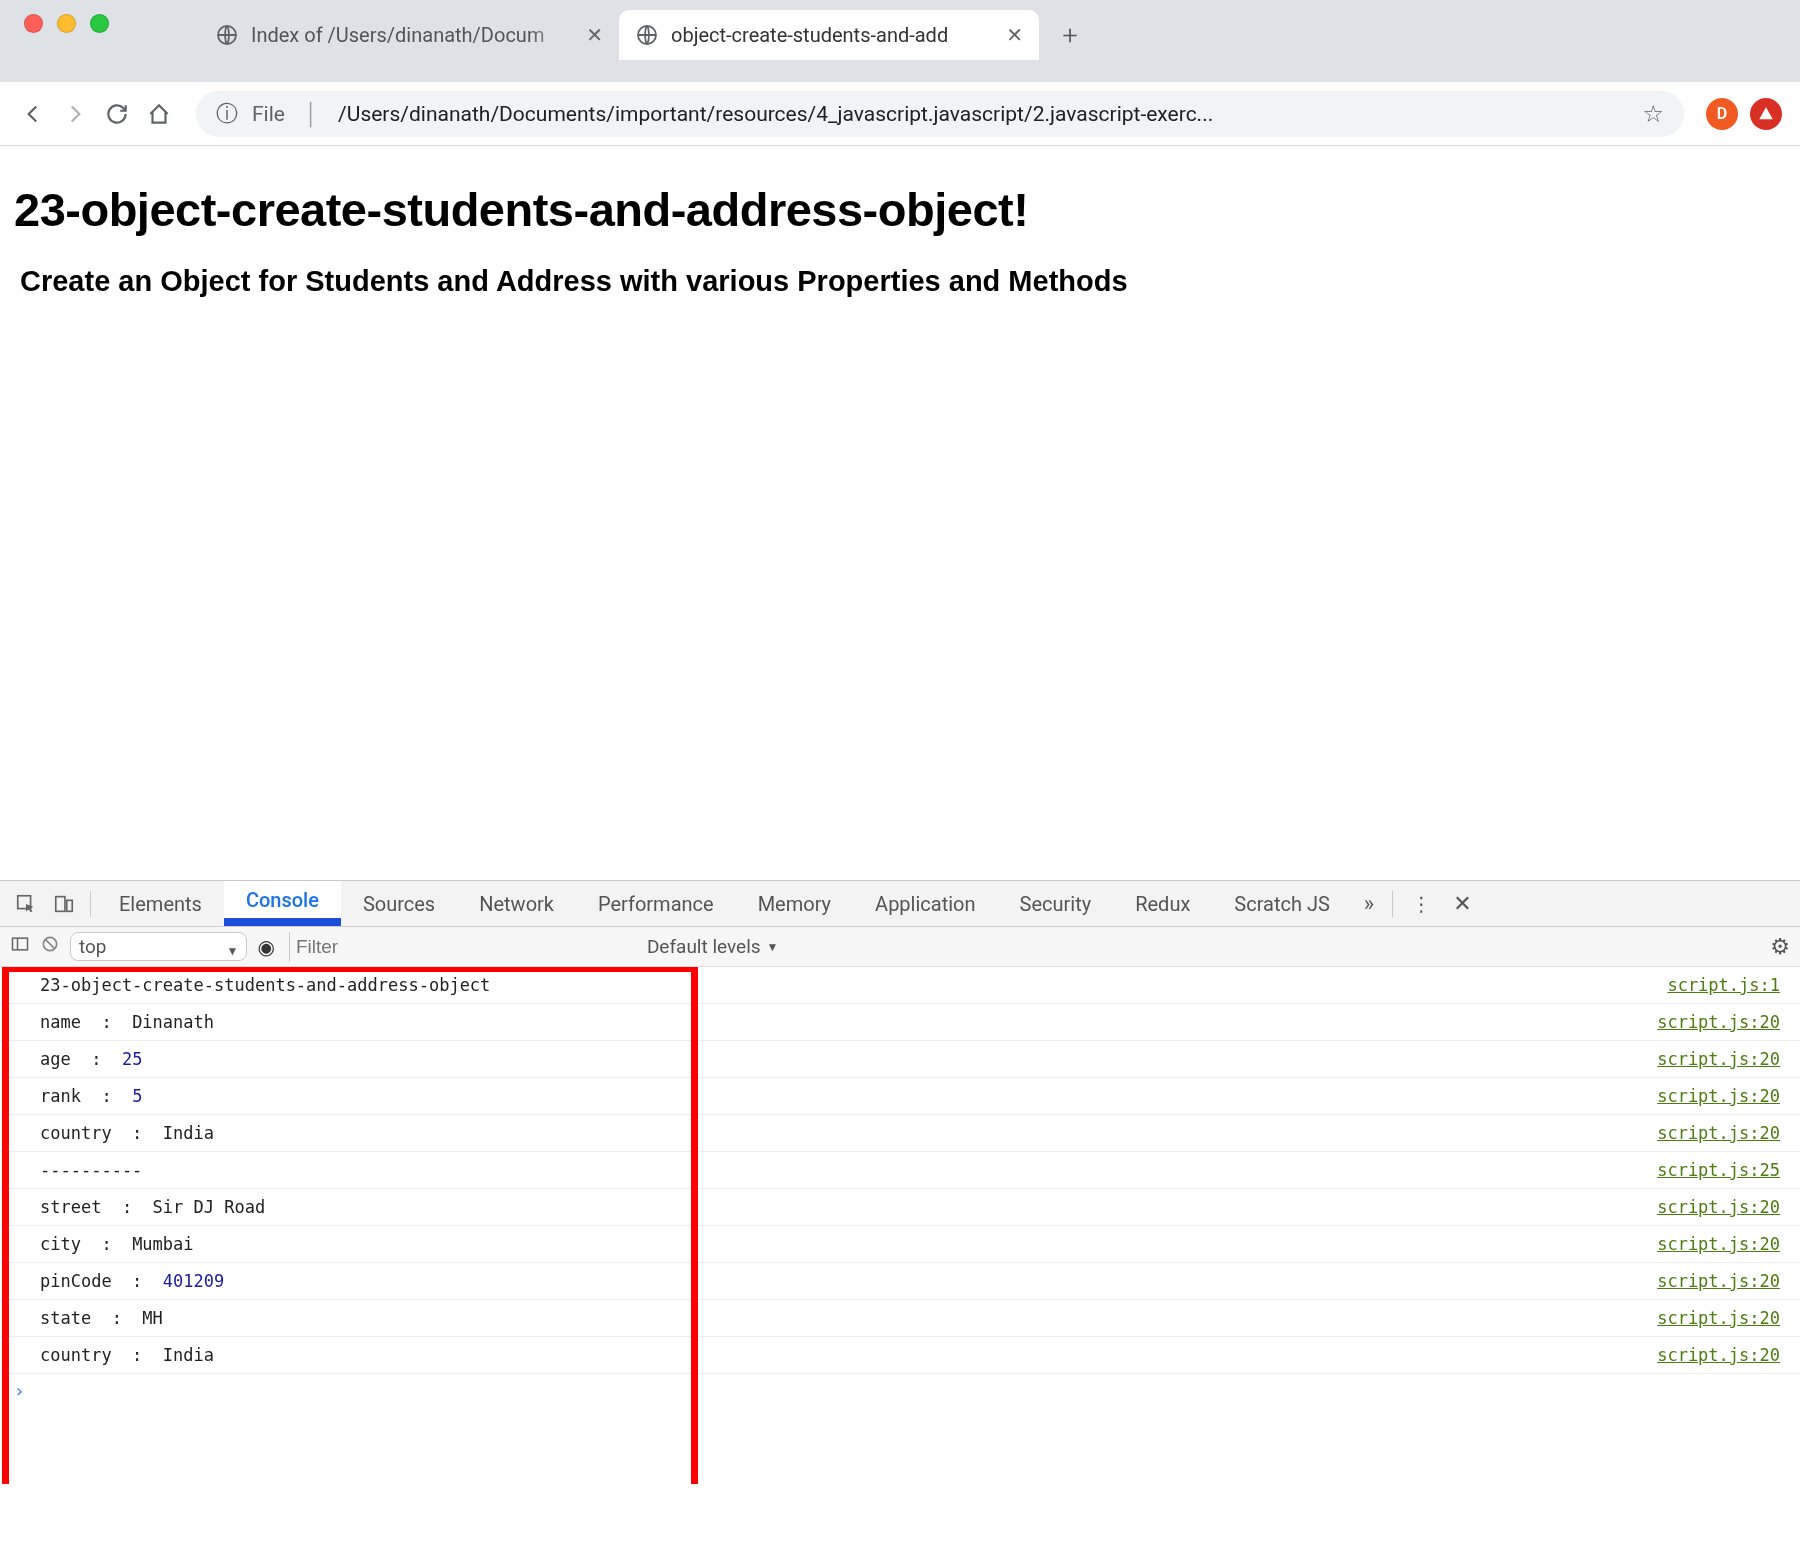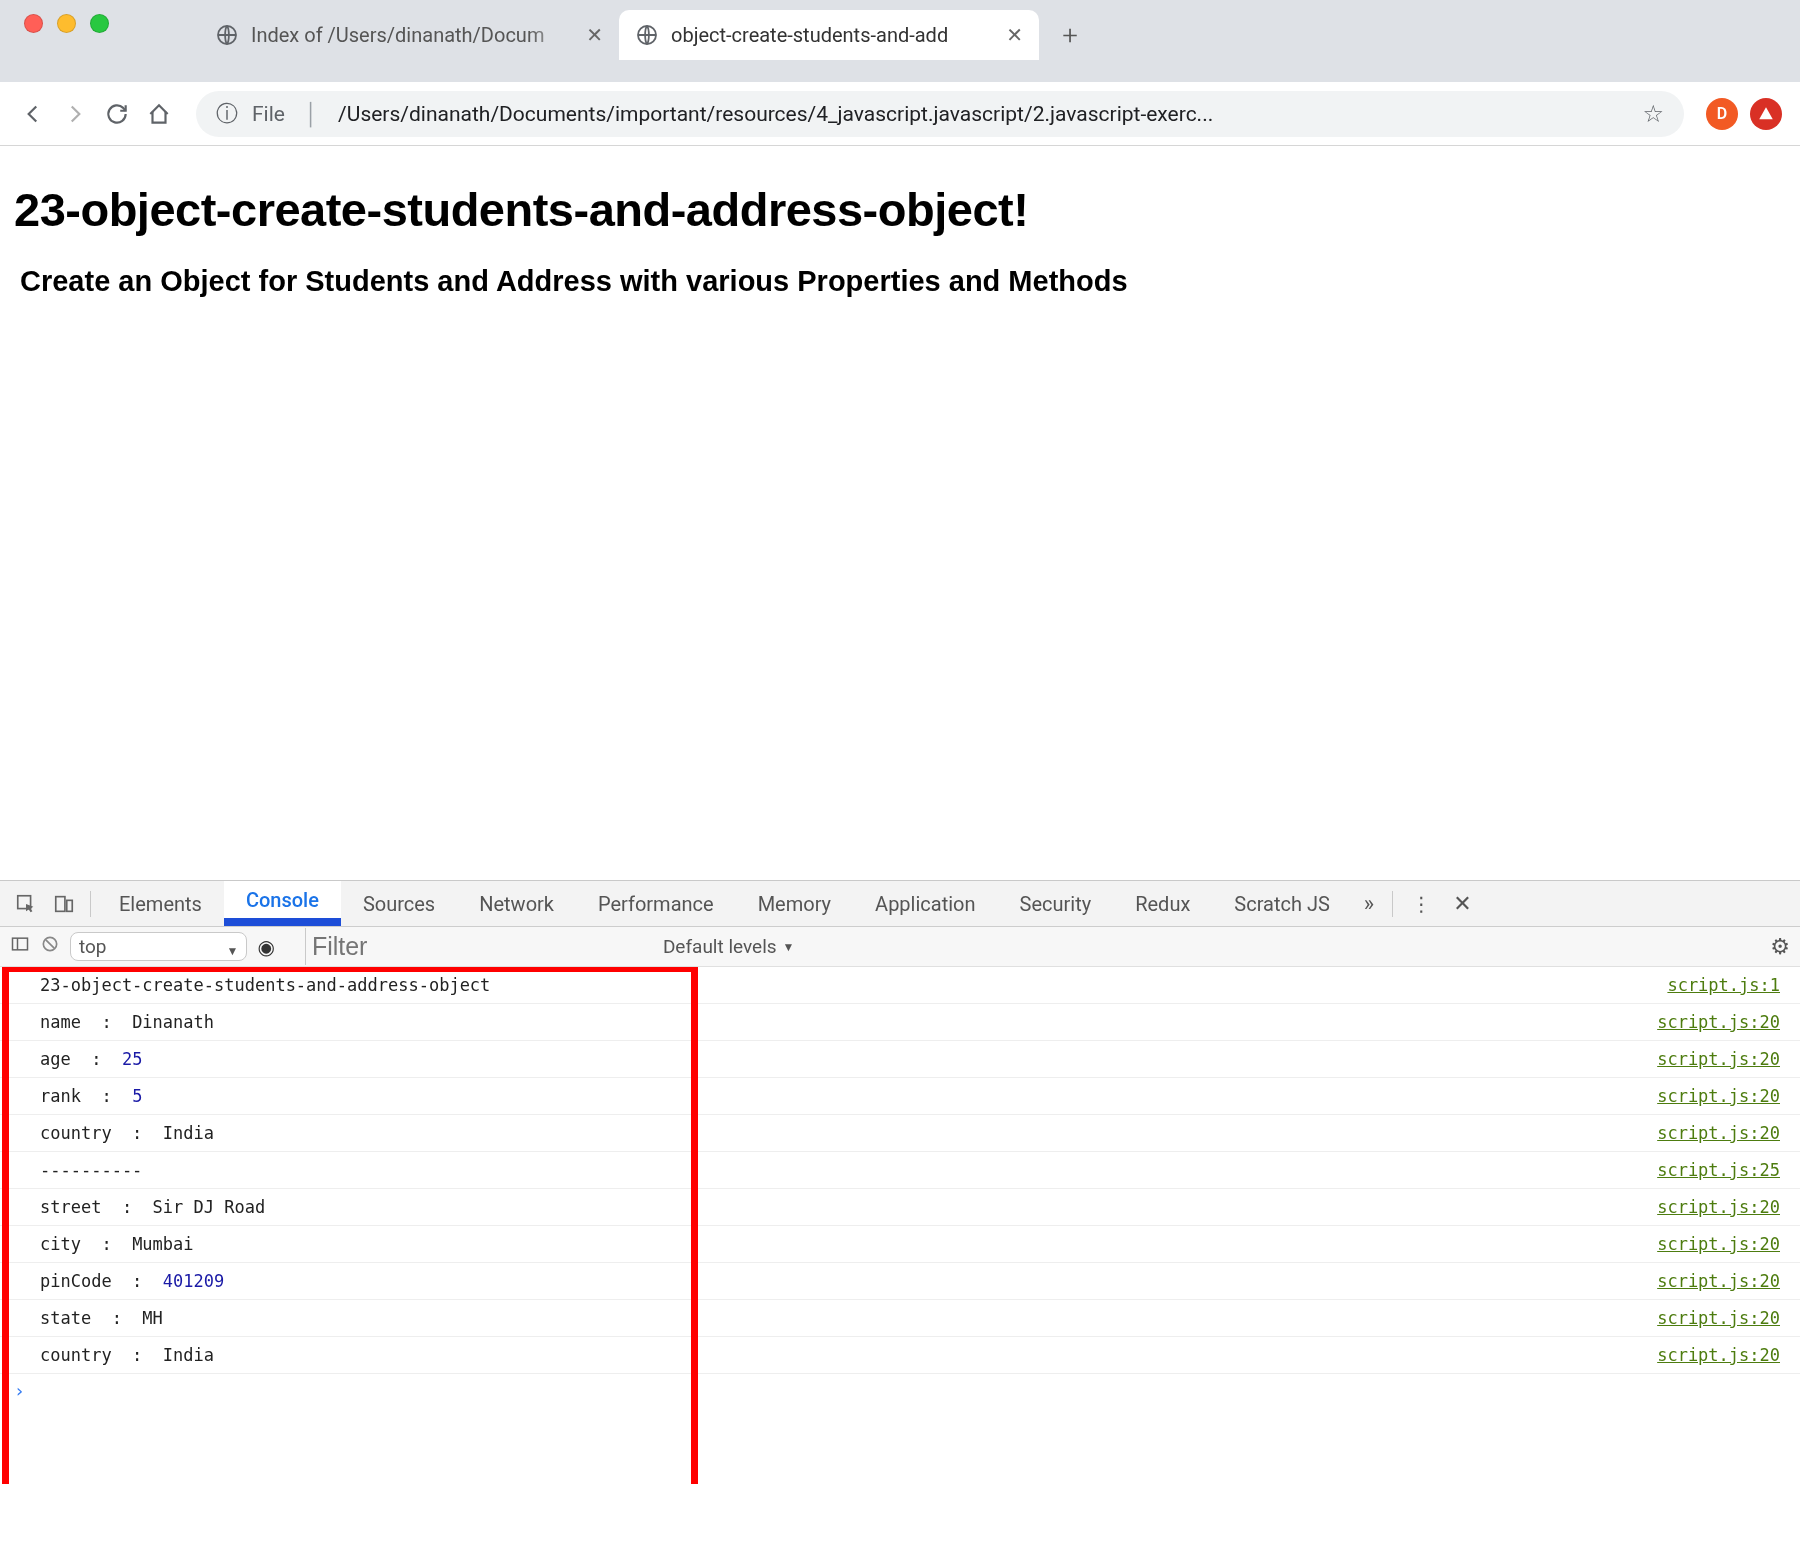--- a/index.html
+++ b/index.html
@@ -44,21 +44,21 @@
   .dt-tabs .tabitem.active { color:#1a73e8; border-bottom:8px solid #1d4ed8; font-weight:500; background:#fff;}
   .dt-tabs .divider { width:1px; height:26px; background:#c9c9c9; margin:0 6px;}
   .dt-tabs .overflow { padding:0 12px; font-size:22px;}
   .dt-tabs .kebab { padding:0 12px;}
   .dt-tabs .closex { padding:0 10px; font-size:22px;}
 
   .dt-subbar { display:flex; align-items:center; height:40px; border-bottom:1px solid #e0e0e0; background:#f7f7f7; padding:0 10px; font-size:19px; color:#555; gap:10px;}
   .dt-subbar .dropdown { display:flex; align-items:flex-end; gap:120px; padding:2px 8px; border:1px solid #c9c9c9; background:#fff; border-radius:8px;}
   .dt-subbar .dropdown .tri { font-size:12px; color:#555;}
   .dt-subbar .eye { font-size:20px; color:#333;}
-  .dt-subbar input.filter { border:none; background:transparent; font-size:25px; color:#777; outline:none; width:330px; padding:4px 6px; border-left:1px solid #c9c9c9; margin-left:20px;}
+  .dt-subbar input.filter { border:none; background:transparent; font-size:19px; color:#777; outline:none; width:330px; padding:4px 6px; border-left:1px solid #c9c9c9; margin-left:4px;}
   .dt-subbar .levels { margin-left:18px; display:flex; align-items:center; gap:6px;}
   .dt-subbar .gear { margin-left:auto; color:#555; font-size:22px;}
 
   .console-area { position:relative; flex:1; overflow:hidden;}
   .redbox { position:absolute; left:2px; top:-2px; width:696px; height:530px; border:7px solid #f00; pointer-events:none; z-index:5;}
   .logrow { display:flex; align-items:center; height:37px; border-bottom:1px solid #eee; font-family: Menlo, Consolas, monospace; font-size:17px; color:#222; padding:0 14px 0 40px;}
   .logrow .msg { flex:1; white-space:pre;}
   .logrow .src { color:#4d7c0f; text-decoration:underline; margin-right:6px;}
   .logrow .num { color:#1a1aa6;}
   .prompt { padding:6px 14px; color:#367cf1; font-family:Menlo,monospace; font-size:18px;}

